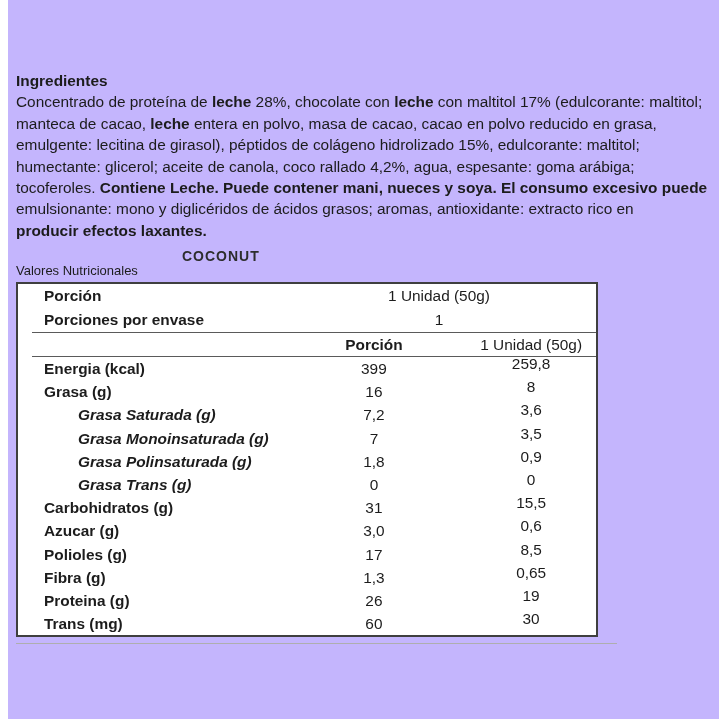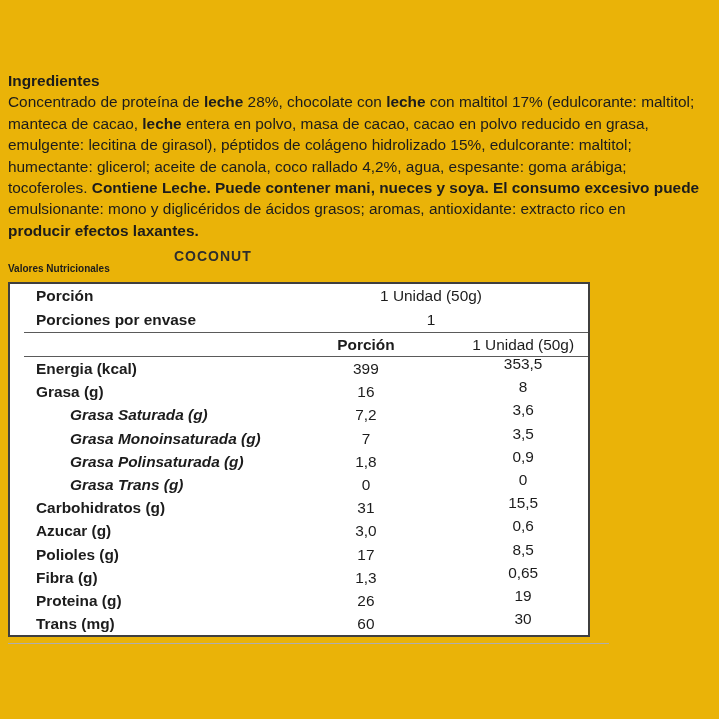--- a/index.html
+++ b/index.html
@@ -2,35 +2,35 @@
 <html><head>
 <meta charset="utf-8">
 <style>
   * { margin:0; padding:0; box-sizing:border-box; }
   html,body { background:#ffffff; }
   body {
     width:719px; height:719px; position:relative; overflow:hidden;
     font-family:"Liberation Sans", sans-serif; color:#1c1c1c;
     -webkit-font-smoothing:antialiased;
   }
-  .page { position:absolute; inset:0; background:#eab308; }
+  .page { position:absolute; inset:0; background:#c4b5fd;margin-left:8px; }
 
   
   .ingredients {
     position:absolute; left:8px; top:70px; width:708px;
     font-size:15.4px; line-height:21.4px; color:#1c1c1c;
   }
   .ing-heading { font-weight:bold; }
   .ing-line { white-space:nowrap; }
   .ing-line .b { font-weight:bold;text-align:right; }
 
   
   .section-title {
     position:absolute; left:8px; top:263px;
-    font-size:10px; font-weight:bold; color:#1c1c1c;
+    font-size:13px; font-weight:normal; color:#1c1c1c;
   }
   .flavor {
     position:absolute; left:174px; top:248px;
     font-size:14px; font-weight:700; letter-spacing:1px; color:#2d2d2d;
   }
 
   
   .ntable {
     position:absolute; left:8px; top:282px; width:582px;
     border:2px solid #3f3f3f; background:#fff;
@@ -91,21 +91,21 @@
     </div>
     <div class="header-row">
       <span class="c1"></span>
       <span class="c2">Porción</span>
       <span class="c3">1 Unidad (50g)</span>
     </div>
     <div>
         <div class="trow">
           <span class="c1">Energia (kcal)</span>
           <span class="c2">399</span>
-          <span class="c3"><span>353,5</span></span>
+          <span class="c3"><span>259,8</span></span>
         </div>
         <div class="trow">
           <span class="c1">Grasa (g)</span>
           <span class="c2">16</span>
           <span class="c3"><span>8</span></span>
         </div>
         <div class="trow sub">
           <span class="c1">Grasa Saturada (g)</span>
           <span class="c2">7,2</span>
           <span class="c3"><span>3,6</span></span>

